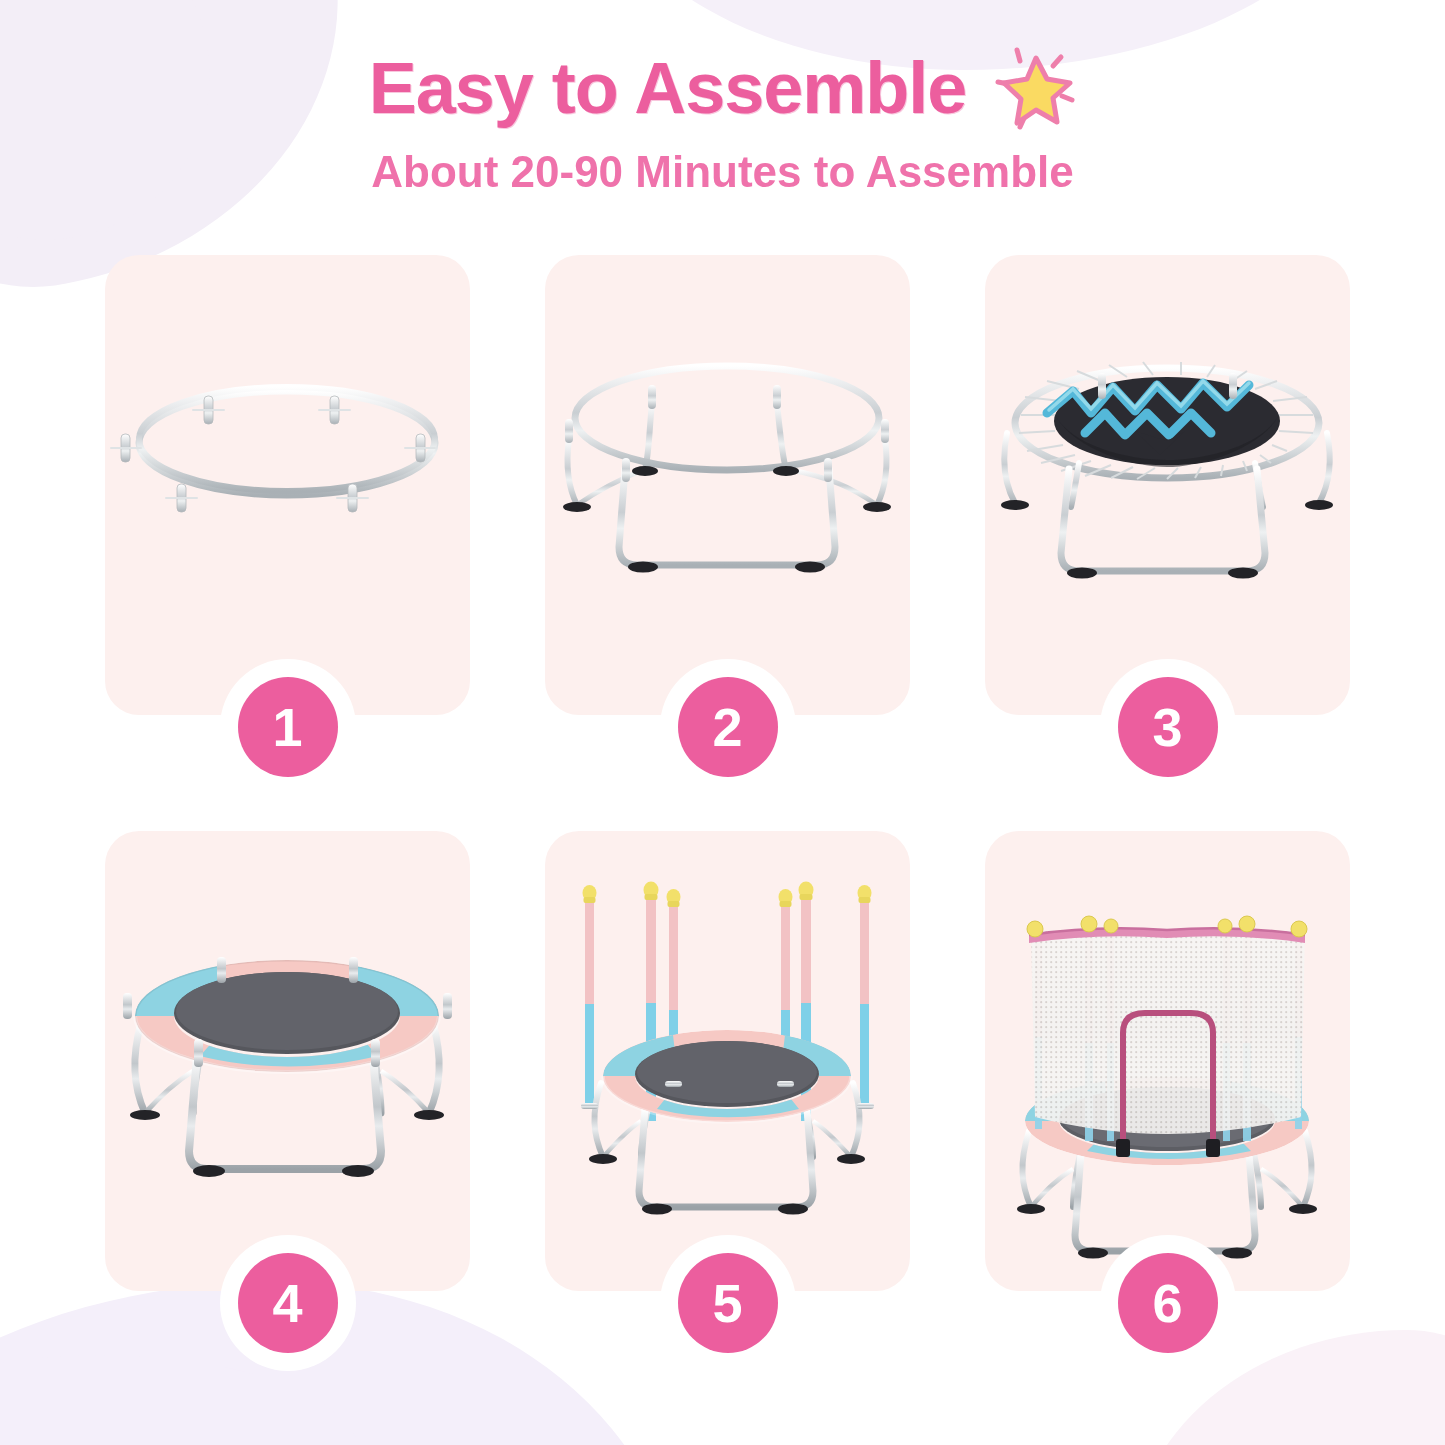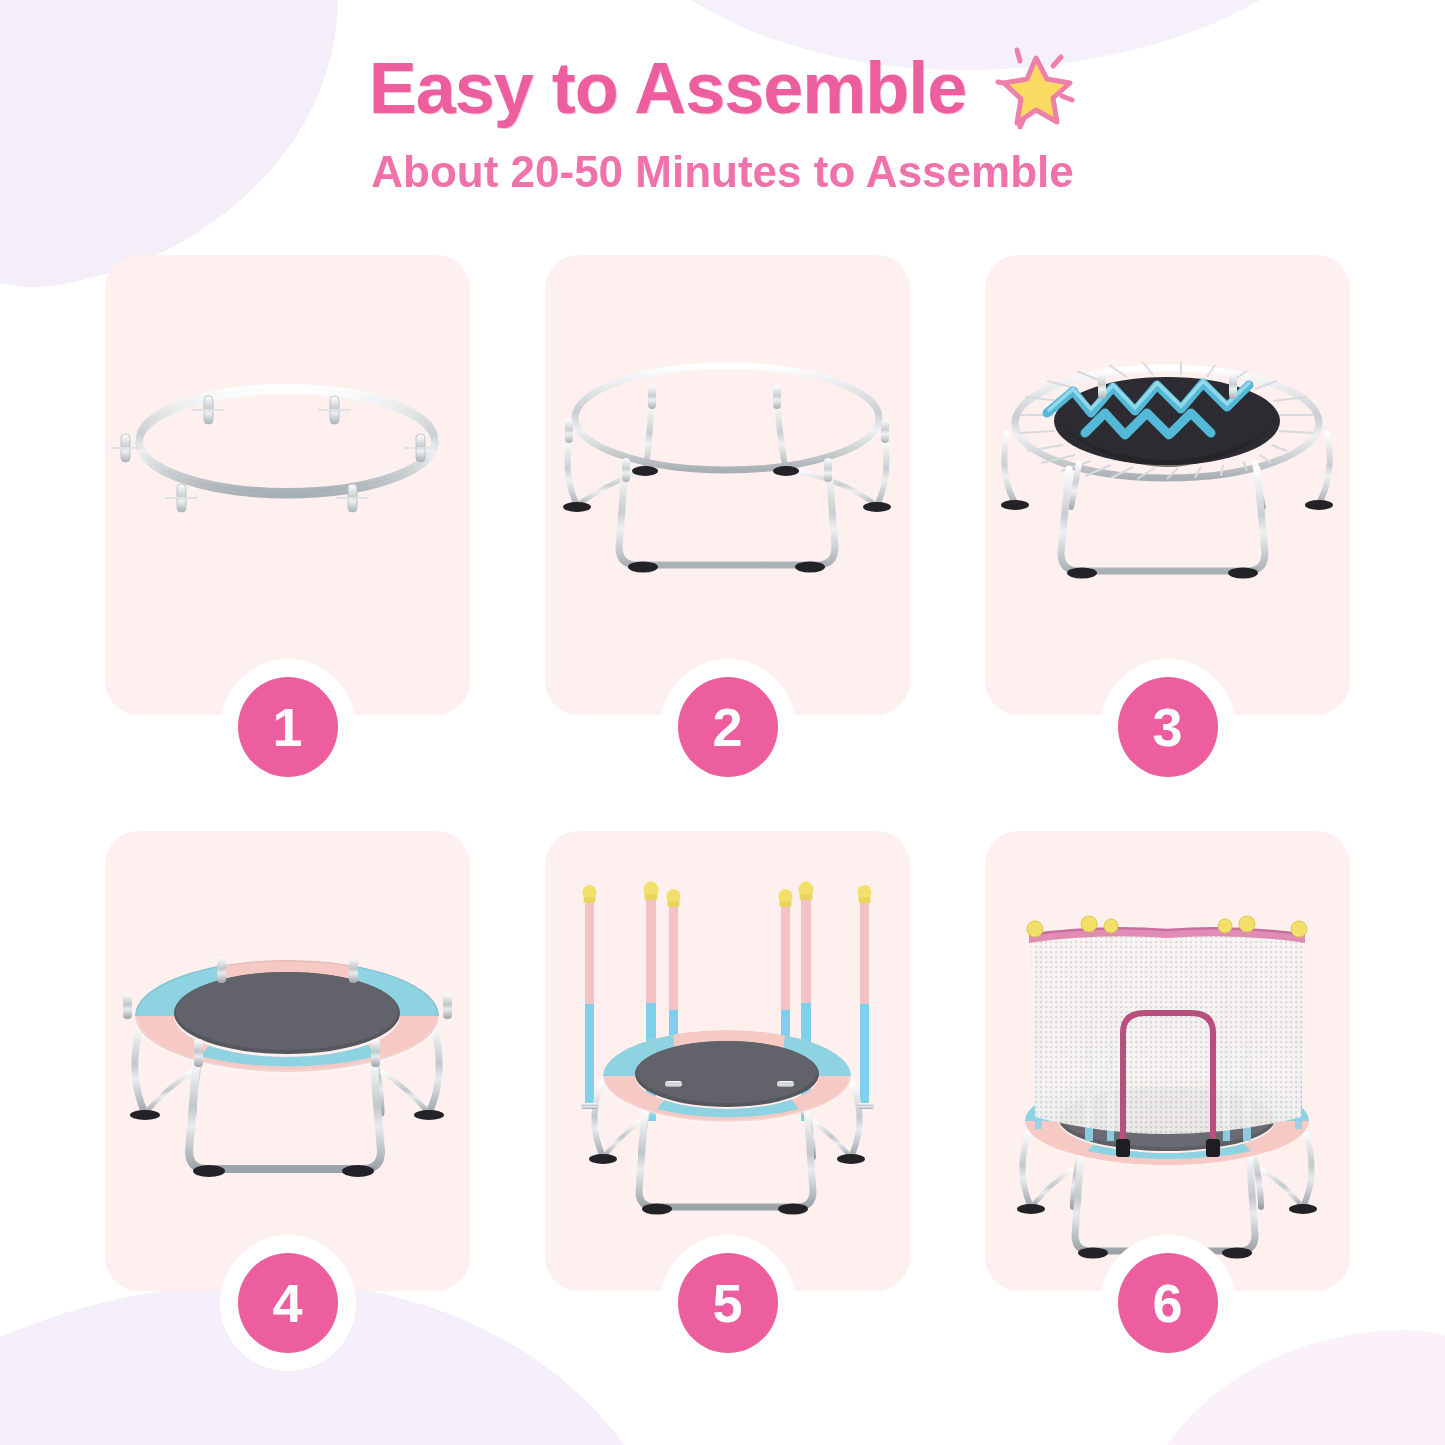--- a/index.html
+++ b/index.html
@@ -121,21 +121,21 @@
             <line x1="24" y1="40" x2="14" y2="38"></line>
             <line x1="36" y1="17" x2="33" y2="6"></line>
             <line x1="69" y1="22" x2="77" y2="13"></line>
             <line x1="78" y1="52" x2="88" y2="56"></line>
             <line x1="41" y1="72" x2="36" y2="83"></line>
           </g>
           <path d="M52 14 L63 35 L86 39 L69 54 L73 78 L52 66 L33 79 L37 55 L20 39 L43 35 Z" fill="#fada62" stroke="#ee7fab" stroke-width="5" stroke-linejoin="round"></path>
         </svg>
       </div>
     </div>
-    <div class="subtitle">About 20-50 Minutes to Assemble</div>
+    <div class="subtitle">About 20-90 Minutes to Assemble</div>
   </div>
 
   <div class="grid">
 
     <div class="cell">
       <div class="card">
         <svg class="art" viewBox="0 0 365 460">
           <defs>
             <linearGradient id="m1" x1="0" y1="0" x2="0" y2="1">
               <stop offset="0%" stop-color="#ffffff"></stop>

